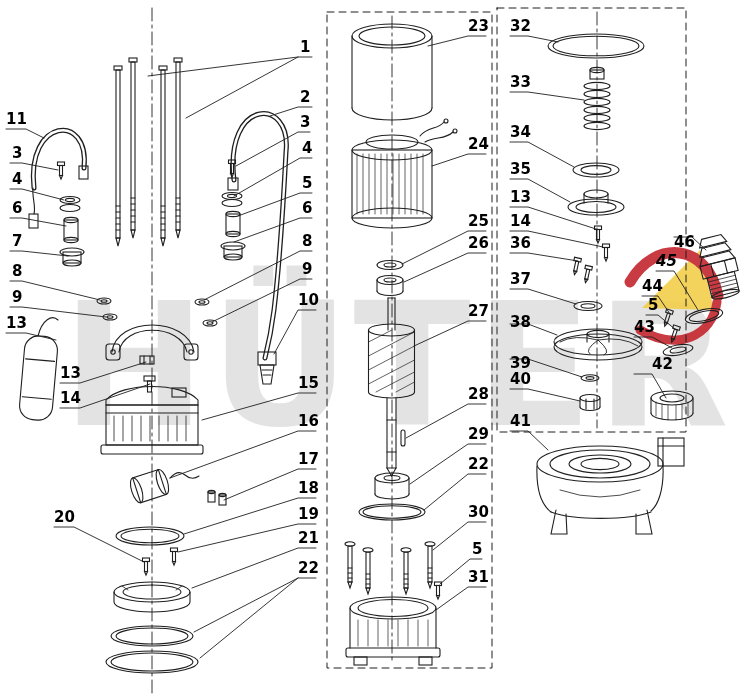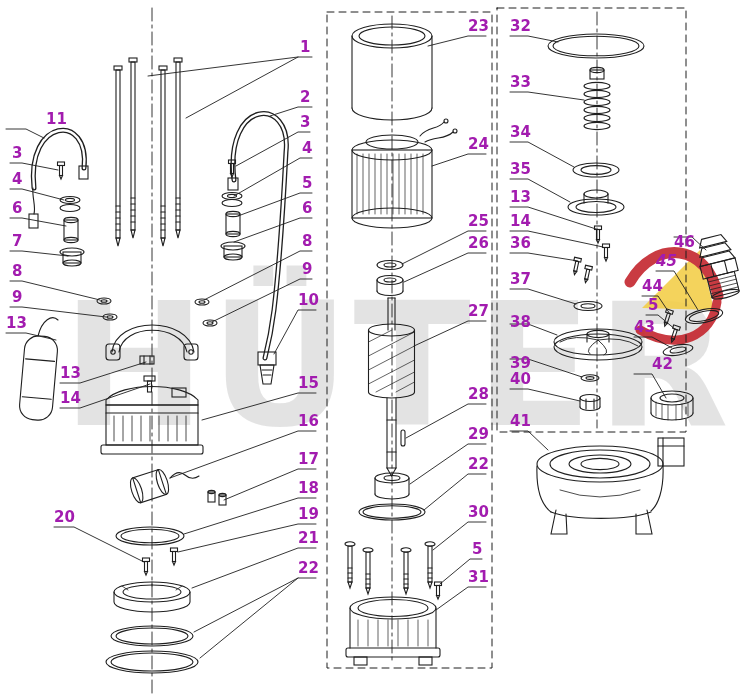--- a/index.html
+++ b/index.html
@@ -1,19 +1,19 @@
 <!DOCTYPE html>
 <html><head>
 <meta charset="utf-8">
 <style>
   html,body{margin:0;padding:0;background:#fff}
   #canvas{position:relative;width:747px;height:699px;background:#ffffff;overflow:hidden;
           font-family:"DejaVu Sans",sans-serif}
   #art{position:absolute;left:0;top:0}
-  .callout{position:absolute;font:700 15px "DejaVu Sans",sans-serif;color:#a21caf;
+  .callout{position:absolute;font:700 15px "DejaVu Sans",sans-serif;color:#000000;
            line-height:1;white-space:nowrap;user-select:none}
 </style>
 </head>
 <body>
 
 <div id="canvas">
 <svg id="art" width="747" height="699" viewBox="0 0 747 699" stroke="#1f1f1f" fill="none" stroke-width="1.1" stroke-linecap="round">
 
   <defs>
     <g id="bolt">
@@ -466,21 +466,21 @@
         <polyline points="510,431 528,431 548,450" stroke-width="0.9"></polyline>
         <polyline points="674,237 692,237 706,250" stroke-width="0.9"></polyline>
         <polyline points="656,271 674,271 698,310" stroke-width="0.9"></polyline>
         <polyline points="642,296 658,296 670,314" stroke-width="0.9"></polyline>
         <polyline points="646,315 658,315 676,330" stroke-width="0.9"></polyline>
         <polyline points="634,337 652,337 672,348" stroke-width="0.9"></polyline>
         <polyline points="634,374 652,374 666,398" stroke-width="0.9"></polyline>
       </g>
 </svg>
 
-<div class="callout" style="left: 6px; top: 112px; margin-left: 40px;">11</div>
+<div class="callout" style="left: 6px; top: 112px;">11</div>
     <div class="callout" style="left: 12px; top: 146px;">3</div>
     <div class="callout" style="left: 12px; top: 172px;">4</div>
     <div class="callout" style="left: 12px; top: 201px;">6</div>
     <div class="callout" style="left: 12px; top: 234px;">7</div>
     <div class="callout" style="left: 12px; top: 264px;">8</div>
     <div class="callout" style="left: 12px; top: 290px;">9</div>
     <div class="callout" style="left: 6px; top: 316px;">13</div>
     <div class="callout" style="left: 60px; top: 366px;">13</div>
     <div class="callout" style="left: 60px; top: 391px;">14</div>
     <div class="callout" style="left: 54px; top: 510px;">20</div>

